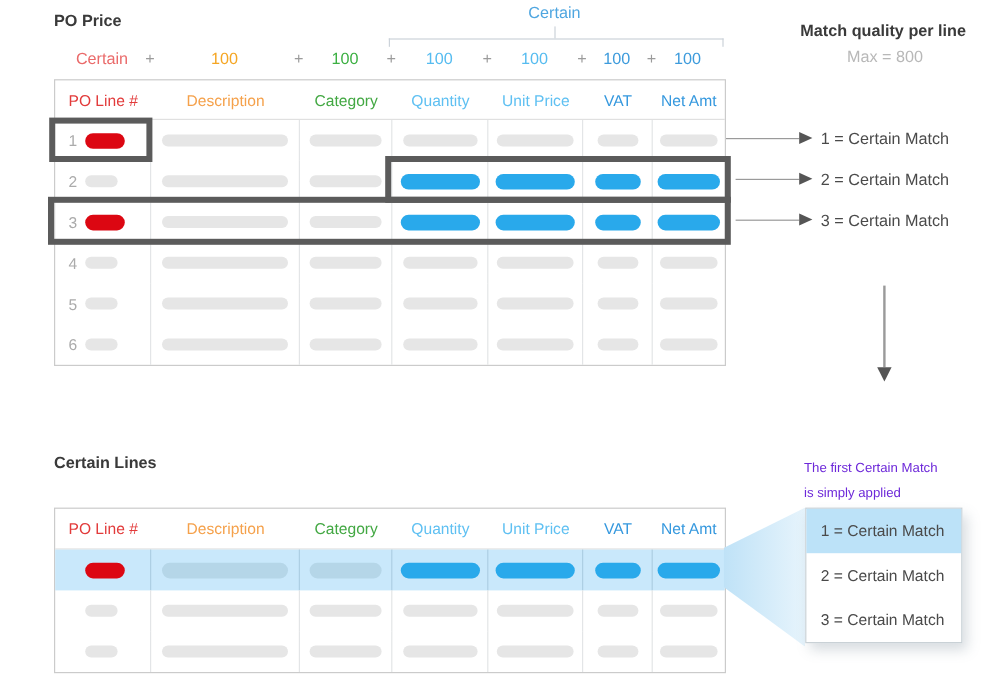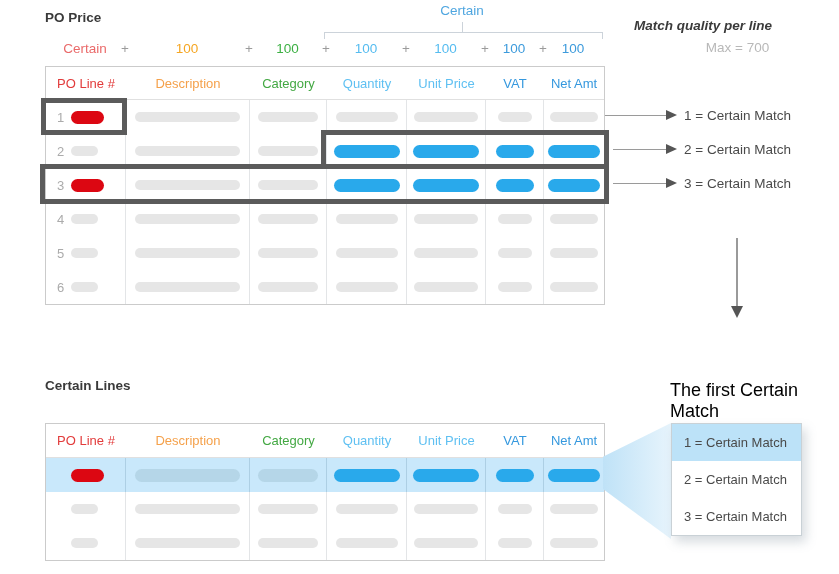--- a/index.html
+++ b/index.html
@@ -38,21 +38,21 @@
   .selbox { position:absolute; border:5px solid #5b5b5b; box-sizing:border-box; pointer-events:none; z-index:5; }
 
   
   .arrow-line-h { position:absolute; height:0; border-top:1px solid #9a9a9a; }
   .arrow-head-r { position:absolute; width:0; height:0; border-left:11px solid #555; border-top:5px solid transparent; border-bottom:5px solid transparent; }
   .arrow-line-v { position:absolute; width:0; border-left:2px solid #9a9a9a; }
   .arrow-head-d { position:absolute; width:0; height:0; border-top:12px solid #555; border-left:6px solid transparent; border-right:6px solid transparent; }
   .match-label { position:absolute; font-size:13.5px; color:#4a4a4a; white-space:nowrap; }
 
   
-  .note { position:absolute; left:670px; top:380px; font-size:18px; color:#000000; line-height:21px; }
+  .note { position:absolute; left:670px; top:380px; font-size:11px; color:#6d28d9; line-height:21px; }
   .funnel { position:absolute; left:603px; top:423px; width:68px; height:116px;
             background:linear-gradient(to right,#bfe2f7,#e7f4fc);
             clip-path:polygon(0 29%, 100% 0, 100% 100%, 0 57%); }
   .match-list { position:absolute; left:671px; top:423px; width:131px; height:113px;
                 background:#fff; border:1px solid #c9d1d6; box-sizing:border-box;
                 display:flex; flex-direction:column;
                 box-shadow:4px 6px 10px rgba(110,130,145,0.28); z-index:6; }
   .match-item { flex:1; display:flex; align-items:center; padding-left:12px; font-size:13px; color:#4a4a4a; }
 </style>
 </head>
@@ -238,40 +238,41 @@
         <div class="tcell" style="width: 60px;">
           <span class="pill sz-gray" style="width: 48px; background: rgb(230, 230, 230);"></span>
         </div>
       </div>
     </div>
 
   <div class="selbox" style="left:41px;  top:98px;  width:86px;  height:37px;"></div>
   <div class="selbox" style="left:321px; top:130px; width:288px; height:39px;"></div>
   <div class="selbox" style="left:40px;  top:164px; width:569px; height:40px;"></div>
 
-  <div class="title" style="left:634px; top:18px; width:195px; text-align:left;font-style:italic;">Match quality per line</div>
-  <div class="title subtle" style="left:640px; top:40px; width:195px; text-align:center;">Max = 700</div>
+  <div class="title" style="left:610px; top:18px; width:195px; text-align:right;">Match quality per line</div>
+  <div class="title subtle" style="left:640px; top:40px; width:195px; text-align:center;">Max = 800</div>
 
   <div class="arrow-line-h" style="left:605px; top:115px; width:61px;"></div>
   <div class="arrow-head-r" style="left:666px; top:110px;"></div>
   <div class="match-label" style="left:684px; top:108px;">1 = Certain Match</div>
 
   <div class="arrow-line-h" style="left:613px; top:149px; width:53px;"></div>
   <div class="arrow-head-r" style="left:666px; top:144px;"></div>
   <div class="match-label" style="left:684px; top:142px;">2 = Certain Match</div>
 
   <div class="arrow-line-h" style="left:613px; top:183px; width:53px;"></div>
   <div class="arrow-head-r" style="left:666px; top:178px;"></div>
   <div class="match-label" style="left:684px; top:176px;">3 = Certain Match</div>
 
   <div class="arrow-line-v" style="left:736px; top:238px; height:68px;"></div>
   <div class="arrow-head-d" style="left:731px; top:306px;"></div>
 
   <div class="note">
     <div>The first Certain Match</div>
+    <div>is simply applied</div>
   </div>
 
   <div class="stable" id="invoice-table" style="top:423px;">
       <div class="thead" style="height: 33px;">
         <div class="hcell" style="width: 80px; color: rgb(226, 59, 59);">PO Line #</div>
         <div class="hcell" style="width: 124px; color: rgb(245, 161, 75);">Description</div>
         <div class="hcell" style="width: 77px; color: rgb(67, 168, 67);">Category</div>
         <div class="hcell" style="width: 80px; color: rgb(95, 192, 242);">Quantity</div>
         <div class="hcell" style="width: 79px; color: rgb(95, 192, 242);">Unit Price</div>
         <div class="hcell" style="width: 58px; color: rgb(53, 152, 222);">VAT</div>

